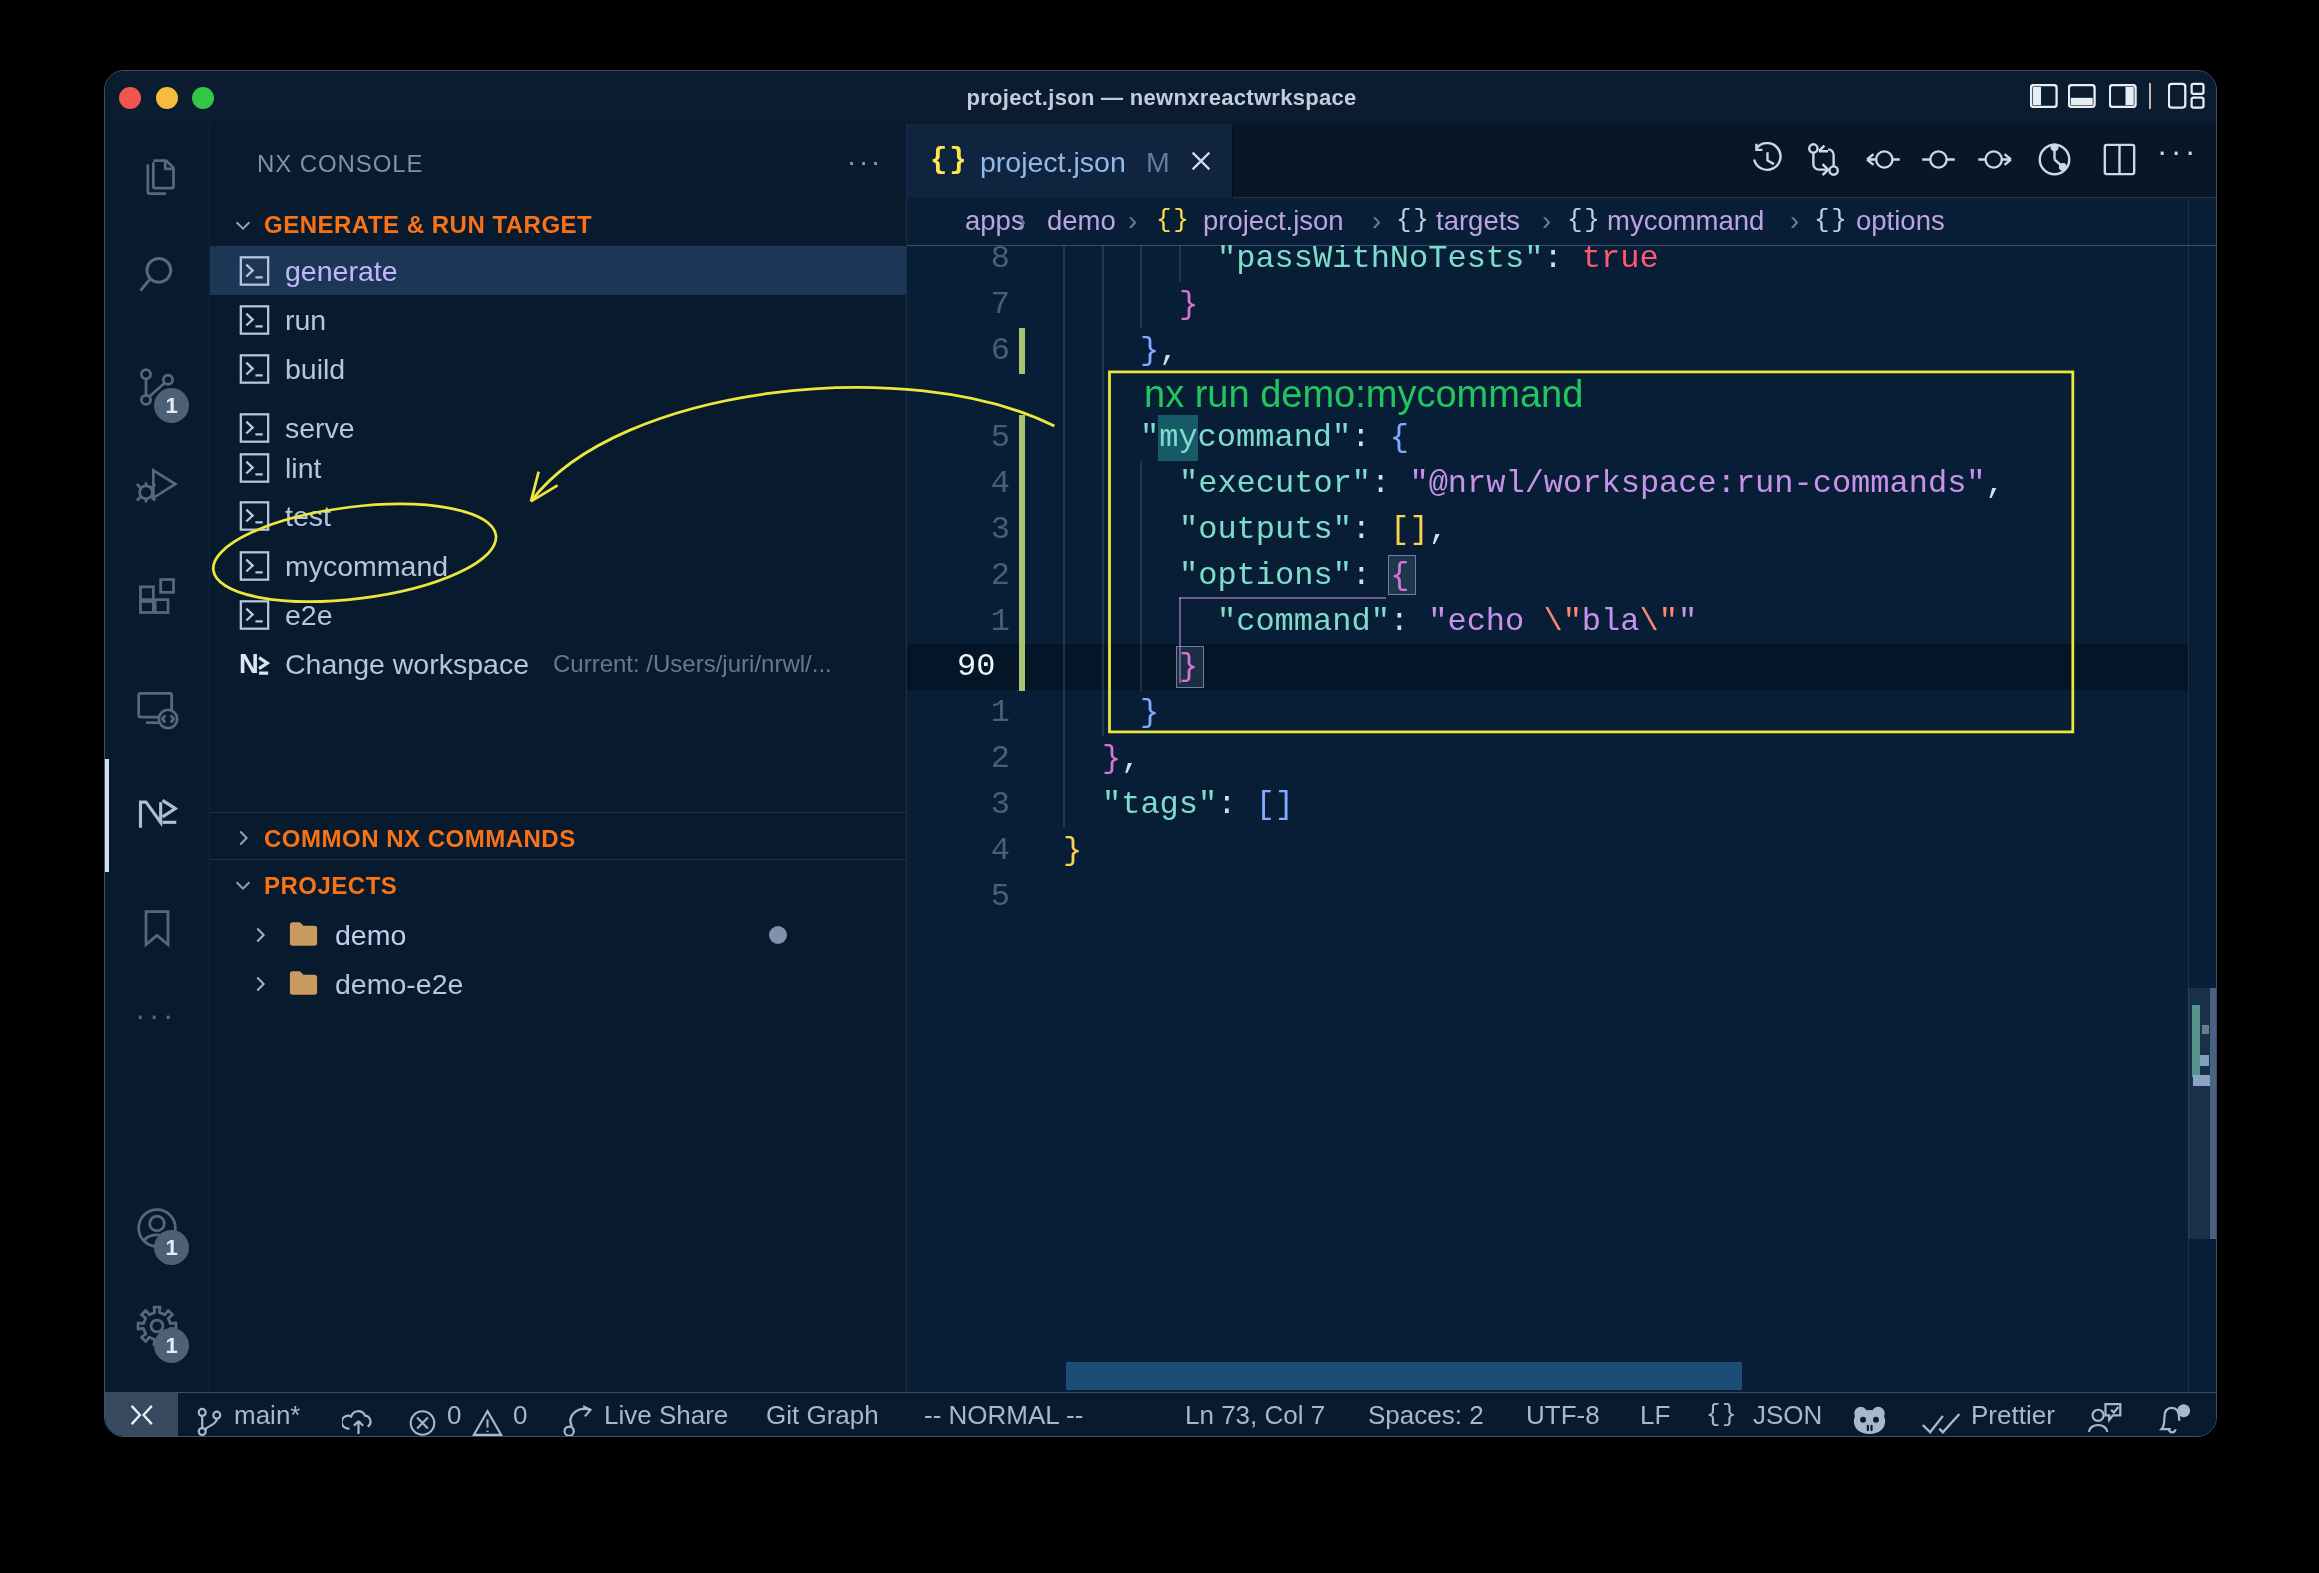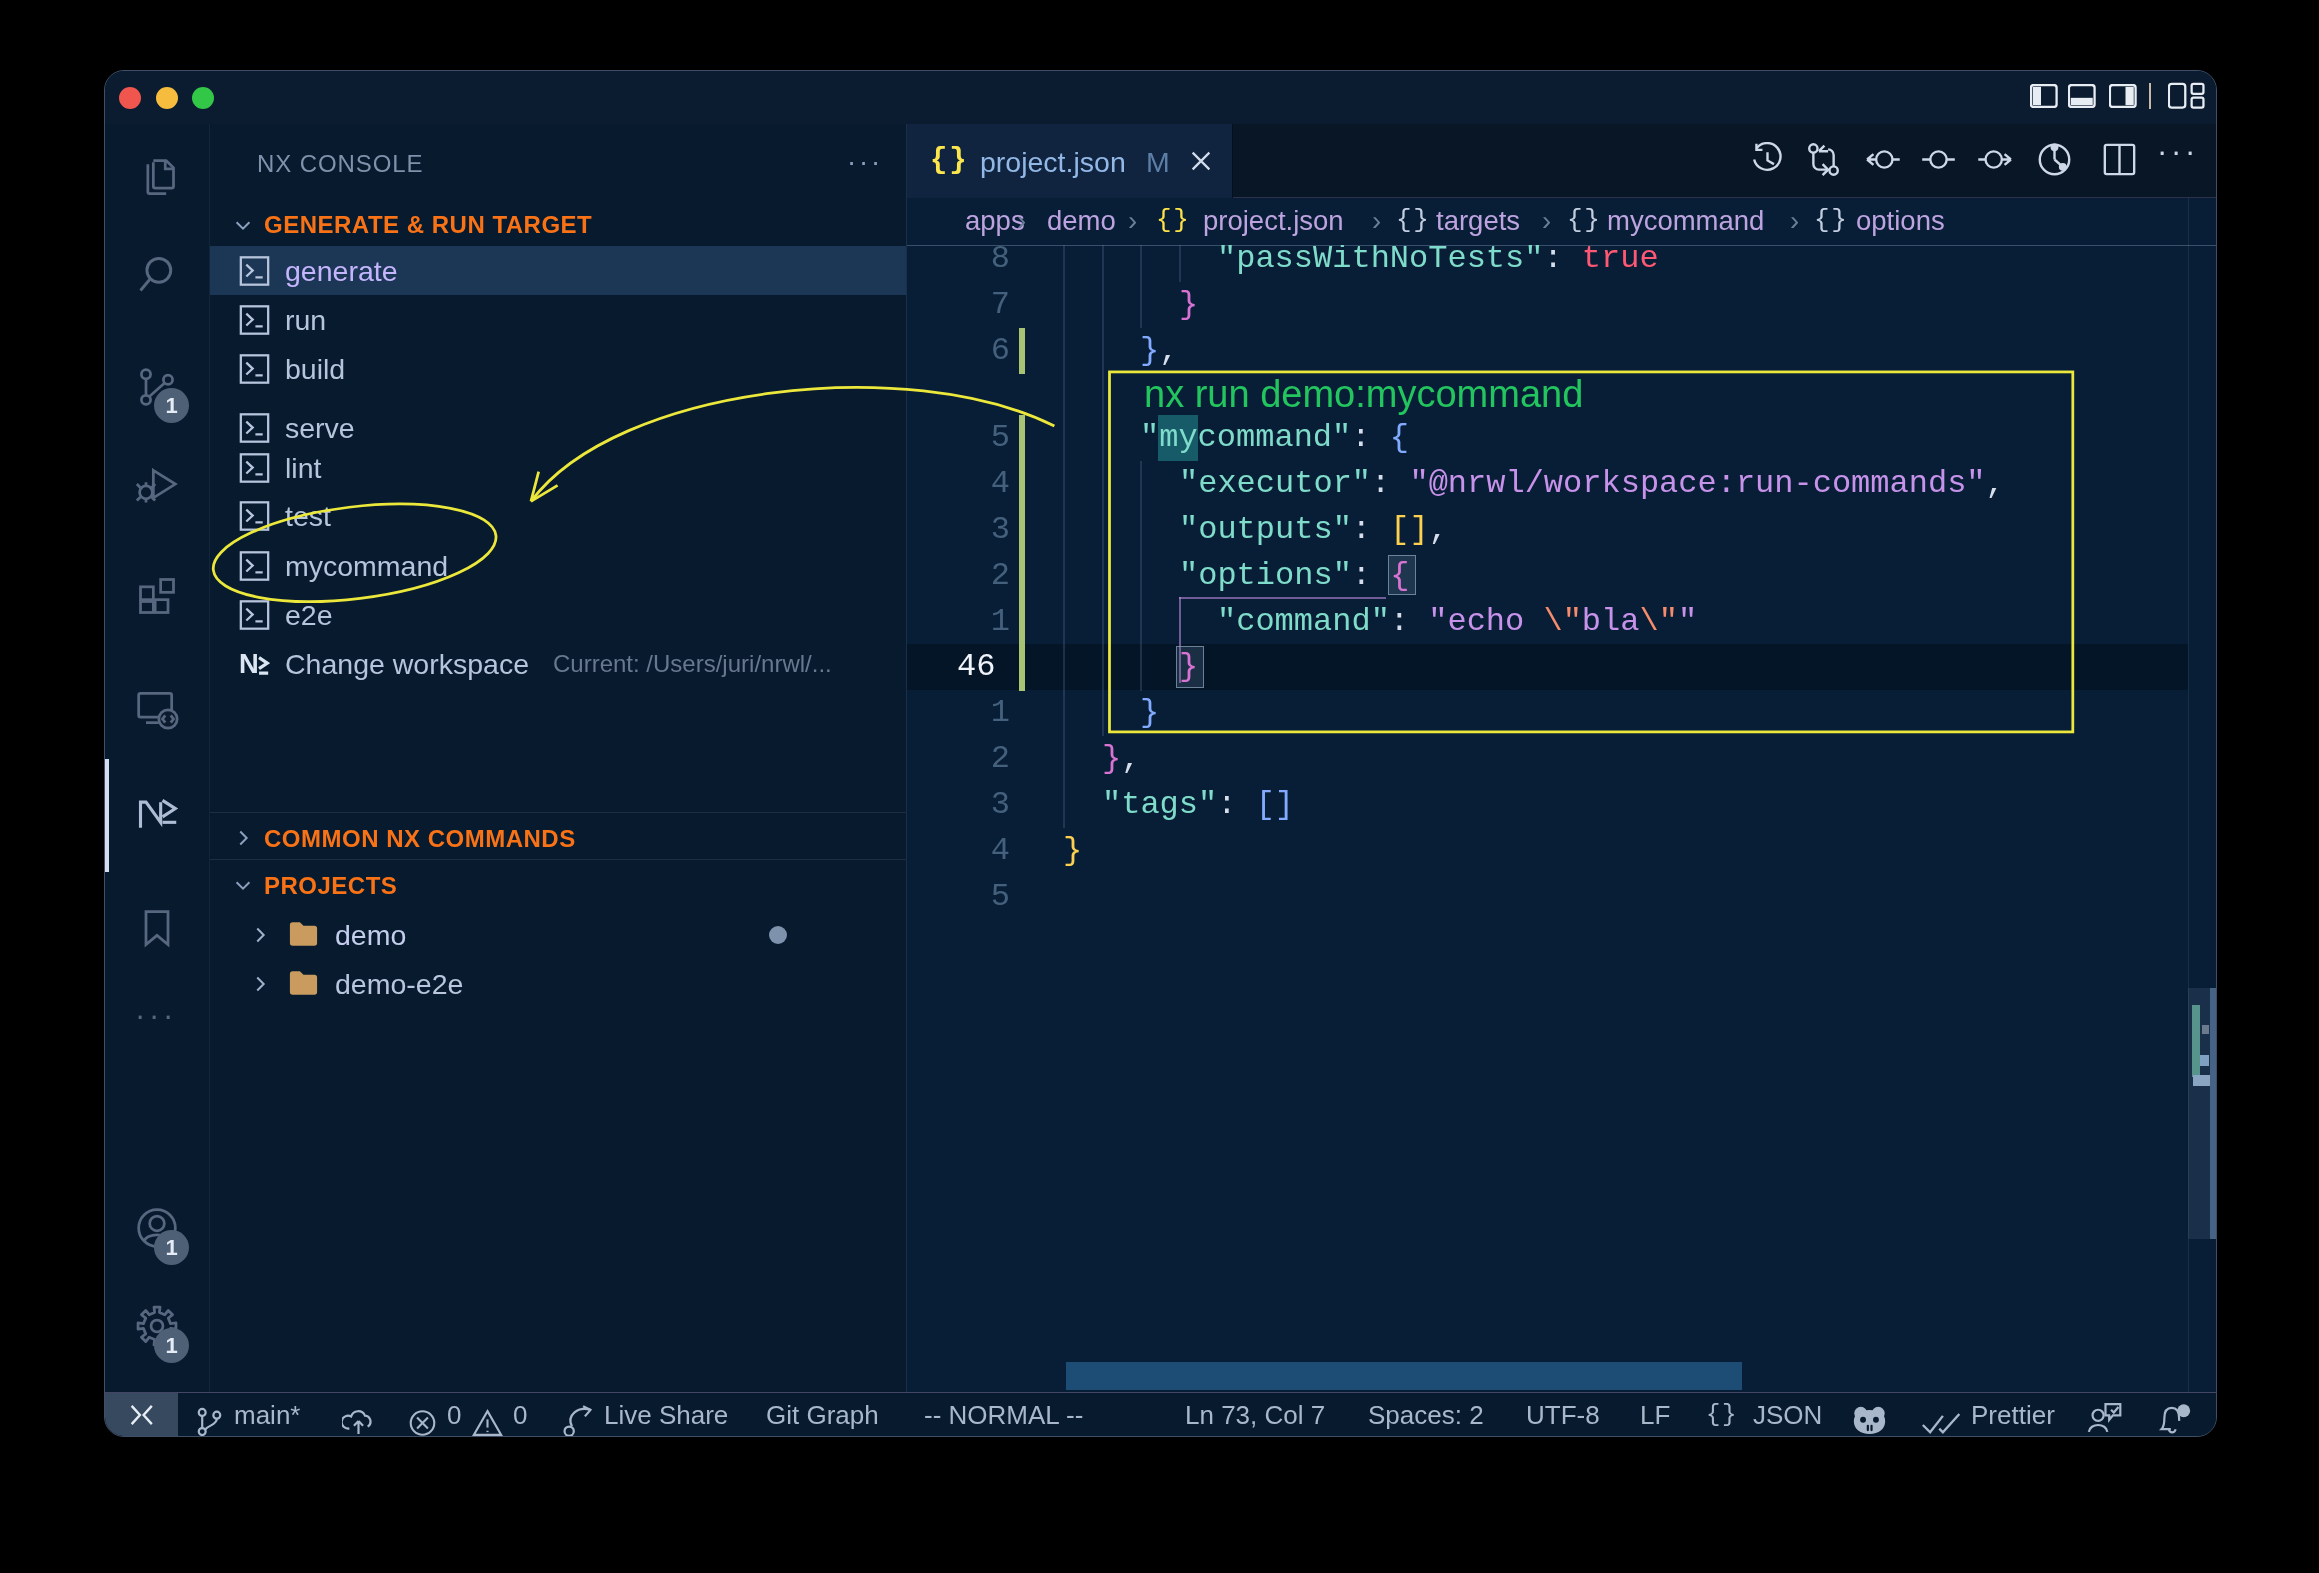--- a/index.html
+++ b/index.html
@@ -48,20 +48,21 @@
   #statusbar { position:absolute; left:0; top:1321px; width:2113px; height:46px; background:#081a2e;
                border-top:1.8px solid rgba(118,108,150,0.55); color:#a9b7ca; font-size:26px; }
   .st { position:absolute; top:0; height:44px; line-height:44px; white-space:nowrap; }
   svg { display:block; }
 </style>
 </head>
 <body>
 <div id="win">
 
   <div id="titlebar"></div>
+  <div id="title">project.json — newnxreactwrkspace</div>
   <div class="light" style="left:13.8px; background:#f0564d;"></div>
   <div class="light" style="left:51px; background:#f6bc3e;"></div>
   <div class="light" style="left:87px; background:#33c748;"></div>
   <div id="winctl">
     <svg class="abs" style="left:1925px; top:13px;" width="27.5" height="24" viewBox="0 0 30 26">
         <rect x="1" y="1" width="28" height="24" rx="3" fill="none" stroke="#e8edf4" stroke-width="2.5"></rect>
         <rect x="3" y="3" width="9" height="20" fill="#e8edf4"></rect>
       </svg>
     <svg class="abs" style="left:1963px; top:13px;" width="27.5" height="24" viewBox="0 0 30 26">
         <rect x="1" y="1" width="28" height="24" rx="3" fill="none" stroke="#e8edf4" stroke-width="2.5"></rect>
@@ -371,21 +372,21 @@
       <div class="abs" style="left:269px; top:401px; width:27.5px; height:42px; background:rgba(95,126,151,0.25); border:1.8px solid rgba(141,164,188,0.7);"></div>
 
       <div class="num" style="top:-9.2px;">8</div>
       <div class="num" style="top:37px;">7</div>
       <div class="num" style="top:83px;">6</div>
       <div class="num" style="top:170px;">5</div>
       <div class="num" style="top:216px;">4</div>
       <div class="num" style="top:262px;">3</div>
       <div class="num" style="top:308px;">2</div>
       <div class="num" style="top:354px;">1</div>
-      <div class="num" style="top:399px; text-align:left; left:50px; color:#f0f4fa;">46</div>
+      <div class="num" style="top:399px; text-align:left; left:50px; color:#f0f4fa;">90</div>
       <div class="num" style="top:445px;">1</div>
       <div class="num" style="top:491px;">2</div>
       <div class="num" style="top:537px;">3</div>
       <div class="num" style="top:583px;">4</div>
       <div class="num" style="top:629px;">5</div>
 
       <div class="abs" style="left:237px; top:129px; height:41px; line-height:41px; font-size:38px; color:#22c55e;">nx run demo:mycommand</div>
 
       <div class="cl" style="left:310px; top:-9.2px;"><span class="k">"passWithNoTests"</span><span class="pun">: </span><span class="bool">true</span></div>
       <div class="cl" style="left:272px; top:37px;"><span class="pk2">}</span></div>

